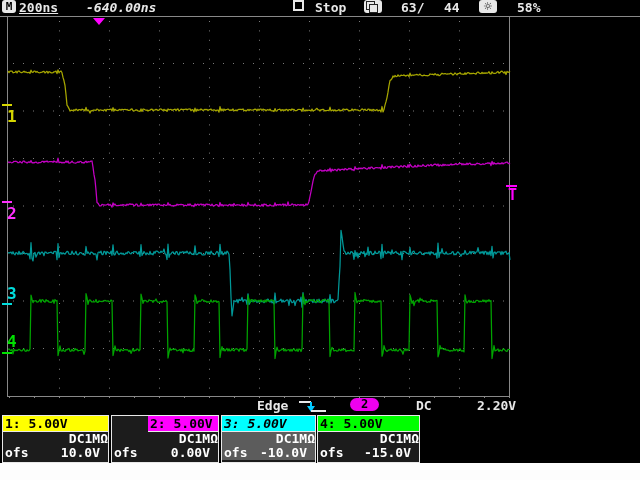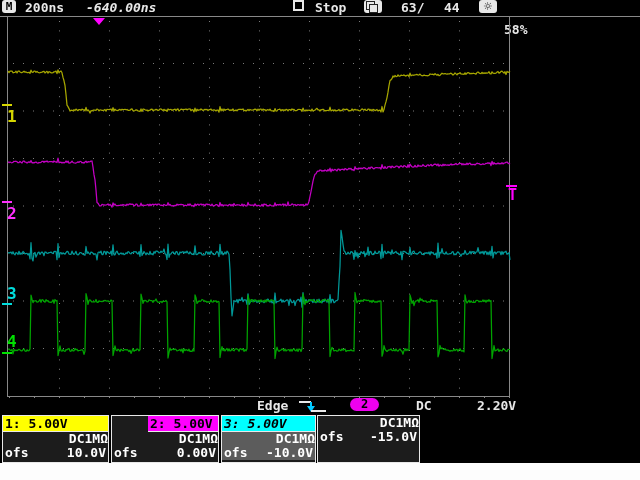--- a/index.html
+++ b/index.html
@@ -3,33 +3,33 @@
 <meta charset="utf-8">
 <style>
   html,body{margin:0;padding:0;background:#000;}
   .screen{position:relative;width:640px;height:480px;background:#000;overflow:hidden;
           font-family:"DejaVu Sans Mono", monospace;font-weight:bold;}
   
   .topbar{position:absolute;left:0;top:0;width:640px;height:16px;background:#000;color:#e8e8e8;font-size:13px;line-height:15px;}
   .topbar span{position:absolute;top:0;white-space:pre;}
   .mbox{left:2px;top:1px;width:14px;height:13px;background:#e8e8e8;color:#000;text-align:center;
         border-radius:3px;font-size:11px;line-height:13px;position:absolute;}
-  .tb-timebase{left:25px;}
+  .tb-timebase{left:19px;text-decoration:underline;}
   .tb-delay{left:86px;font-style:italic;}
   .stopicon{position:absolute;left:293px;top:3px;width:7px;height:7px;border:2px solid #e8e8e8;}
   .tb-stop{left:315px;}
   .iconbox{position:absolute;top:1px;width:18px;height:13px;background:#e8e8e8;border-radius:3px;}
   .histbox{left:364px;}
   .sheet{position:absolute;width:7px;height:7px;border:1px solid #222;background:#e8e8e8;}
   .sheet.s1{left:2px;top:1px;}
   .sheet.s2{left:5px;top:4px;}
   .intbox{left:479px;text-align:center;color:#222;font-family:"DejaVu Sans",sans-serif;font-size:11px;line-height:13px;}
   .tb-hist1{left:401px;}
   .tb-hist2{left:444px;}
-  .tb-int{left:504px;margin-top:22px;}
+  .tb-int{left:517px;}
   
   .grat{position:absolute;left:0;top:0;width:640px;height:480px;}
   .trigpos{position:absolute;left:93px;top:18px;width:0;height:0;
            border-left:6px solid transparent;border-right:6px solid transparent;border-top:7px solid #ff00ff;}
   .chmark{position:absolute;left:7px;font-size:16px;line-height:17px;}
   .chdash{position:absolute;left:2px;width:10px;height:2px;}
   .tmark{position:absolute;left:508px;top:188px;color:#ff00ff;font-size:15px;line-height:15px;}
   .tdash{position:absolute;left:506px;top:185px;width:11px;height:2px;background:#ff00ff;}
   
   .trigbar{position:absolute;left:0;top:398px;width:640px;height:29px;background:#000;color:#e8e8e8;font-size:13px;line-height:15px;}
@@ -37,21 +37,21 @@
   .tg-edge{left:257px;}
   .slopeicon{position:absolute;left:299px;top:2px;}
   .badge{position:absolute;left:350px;top:1px;width:29px;height:13px;border-radius:7px;
          color:#000;font-size:12px;line-height:13px;text-align:center;}
   .tg-dc{left:416px;}
   .tg-lvl{left:477px;}
   
   .chbox{position:absolute;top:415px;height:46px;border:1px solid #e8e8e8;background:#1c1c1c;font-size:13px;color:#fff;}
   .chhead{height:15px;line-height:15px;color:#000;padding-left:2px;border-bottom:1px solid #e8e8e8;white-space:pre;}
   .chrow{height:14px;line-height:14px;padding-left:2px;white-space:pre;text-align:right;}
-  .chrow.ofs{display:flex;justify-content:space-between;padding-right:2px;}
+  .chrow.ofs{display:flex;justify-content:space-between;padding-right:8px;}
   .whitestrip{position:absolute;left:0;top:463px;width:640px;height:17px;background:#fdfdfd;}
 </style>
 </head>
 <body>
 
 <div class="screen">
 
   <div class="topbar">
     <span class="mbox">M</span>
     <span class="tb-timebase">200ns</span>
@@ -850,20 +850,21 @@
     </div>
   </div>
   <div class="chbox" style="left:221px;width:93px;">
     <div class="chhead" style="background: rgb(0, 255, 255); font-style: italic;">3: 5.00V</div>
     <div class="chbody" style="background: rgb(92, 92, 92);">
       <div class="chrow">DC1MΩ</div>
       <div class="chrow ofs"><span>ofs</span><span>-10.0V</span></div>
     </div>
   </div>
   <div class="chbox" style="left:317px;width:101px;">
+    <div class="chhead" style="background: rgb(0, 255, 0);">4: 5.00V</div>
     <div class="chbody">
       <div class="chrow">DC1MΩ</div>
       <div class="chrow ofs"><span>ofs</span><span>-15.0V</span></div>
     </div>
   </div>
 
   <div class="whitestrip"></div>
 </div>
 
 </body></html>

